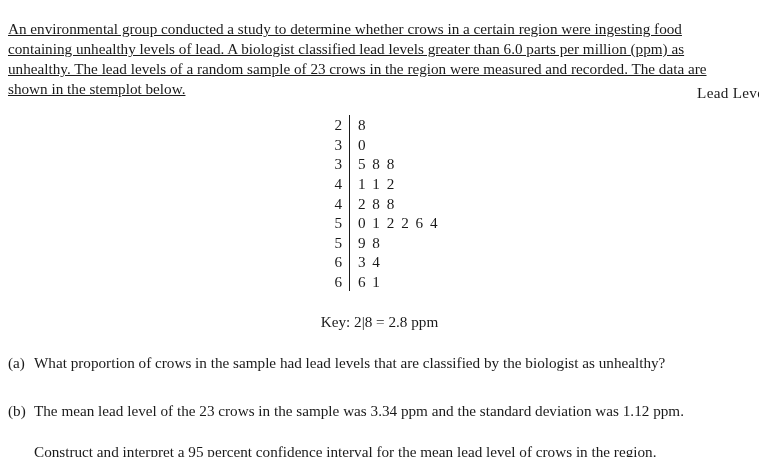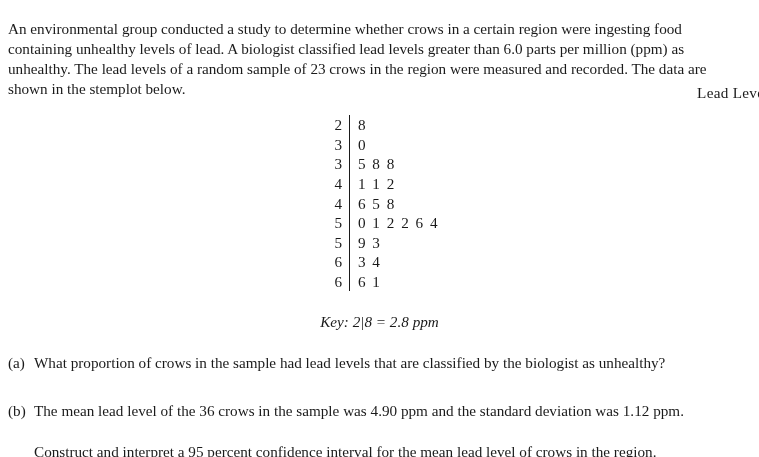--- a/index.html
+++ b/index.html
@@ -22,20 +22,21 @@
     padding: 0;
   }
   .intro {
     position: absolute;
     left: 8px;
     top: 4px;
     width: 736px;
     font-size: 15.2px;
     line-height: 1.32;
     text-align: left;
+    text-decoration: underline;
   }
   .plot-title {
     position: absolute;
     left: 0;
     top: 84px;
     width: 759px;
     text-align: right;
     font-size: 15.2px;
     letter-spacing: 0.3px;
     padding-left: 16px;
@@ -69,21 +70,20 @@
     white-space: pre;
     letter-spacing: 1.5px;
   }
   .key-line {
     position: absolute;
     left: 0;
     top: 313px;
     width: 759px;
     text-align: center;
     font-size: 15.2px;
-    font-style: italic;
   }
   .question {
     position: absolute;
     font-size: 15.2px;
     line-height: 1.34;
   }
   .q-a {
     left: 8px;
     top: 353px;
     width: 740px;
@@ -132,45 +132,45 @@
         <tr>
           <td class="stem-cell">3</td>
           <td class="leaf-cell">5 8 8</td>
         </tr>
         <tr>
           <td class="stem-cell">4</td>
           <td class="leaf-cell">1 1 2</td>
         </tr>
         <tr>
           <td class="stem-cell">4</td>
-          <td class="leaf-cell">6 5 8</td>
+          <td class="leaf-cell">2 8 8</td>
         </tr>
         <tr>
           <td class="stem-cell">5</td>
           <td class="leaf-cell">0 1 2 2 6 4</td>
         </tr>
         <tr>
           <td class="stem-cell">5</td>
-          <td class="leaf-cell">9 3</td>
+          <td class="leaf-cell">9 8</td>
         </tr>
         <tr>
           <td class="stem-cell">6</td>
           <td class="leaf-cell">3 4</td>
         </tr>
         <tr>
           <td class="stem-cell">6</td>
           <td class="leaf-cell">6 1</td>
         </tr>
       </tbody>
     </table>
   </div>
 
   <div class="key-line">Key: 2|8 = 2.8 ppm</div>
 
   <div class="question q-a">
     <span class="q-label">(a)</span><span class="q-body">What proportion of crows in the sample had lead levels that are classified by the biologist as unhealthy?</span>
   </div>
 
   <div class="question q-b">
-    <span class="q-label">(b)</span><span class="q-body"><span>The mean lead level of the 36 crows in the sample was 4.90 ppm and the standard deviation was 1.12 ppm.</span><span class="cont">Construct and interpret a 95 percent confidence interval for the mean lead level of crows in the region.</span></span>
+    <span class="q-label">(b)</span><span class="q-body"><span>The mean lead level of the 23 crows in the sample was 3.34 ppm and the standard deviation was 1.12 ppm.</span><span class="cont">Construct and interpret a 95 percent confidence interval for the mean lead level of crows in the region.</span></span>
   </div>
 
 </div>
 
 </body></html>

